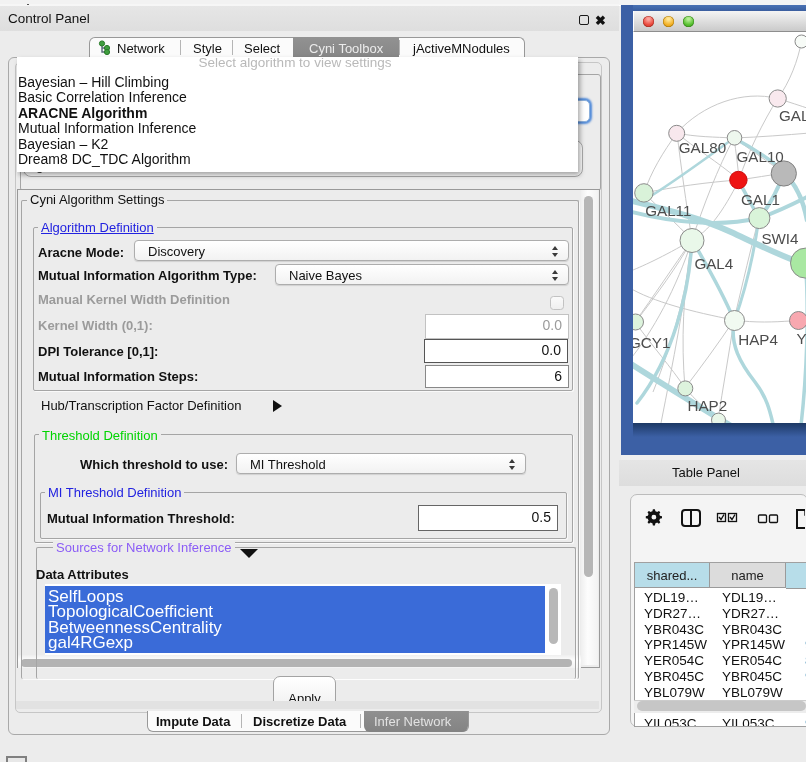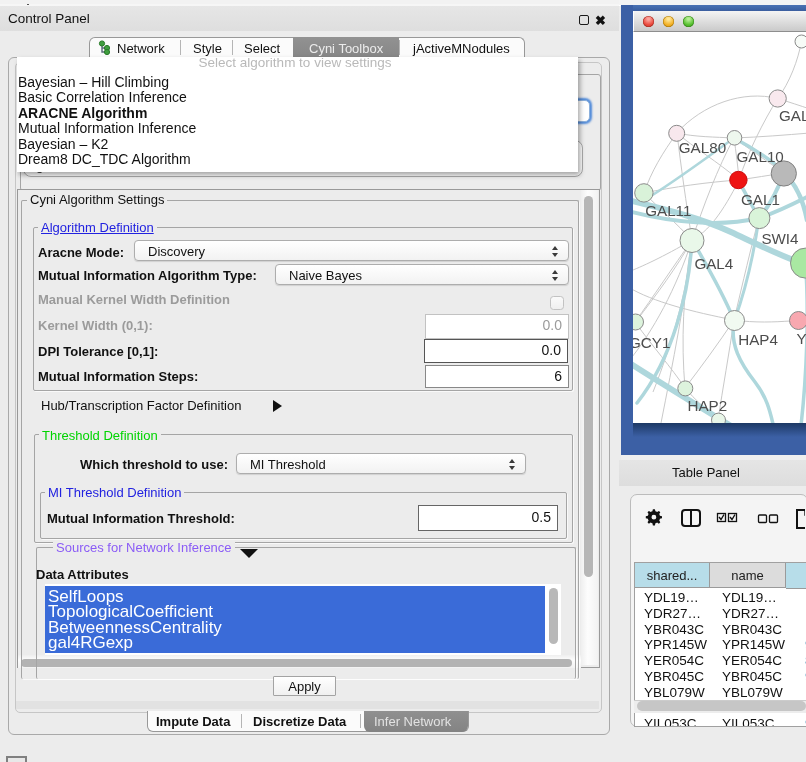--- a/index.html
+++ b/index.html
@@ -112,21 +112,21 @@
 <div class="gtitle" style="left:41px;top:541px;color:#8b5cf6;margin-left:12px;">Sources for Network Inference</div>
 <div class="abs" style="left:240px;top:549px;width:0;height:0;border-left:9px solid transparent;border-right:9px solid transparent;border-top:9px solid #111;"></div>
 
 <div class="abs b13" style="left:36px;top:567px;">Data Attributes</div>
 
 <div class="abs" style="left:45px;top:584px;width:516px;height:71px;background:#fff;"></div>
 <div class="abs" style="left:45px;top:586px;width:500px;height:67px;background:#3a6bd8;"></div>
 <div class="abs" style="left:48px;top:589px;width:400px;font-size:17px;color:#fff;line-height:15.4px;">SelfLoops<br>TopologicalCoefficient<br>BetweennessCentrality<br>gal4RGexp</div>
 <div class="abs" style="left:549px;top:588px;width:9px;height:56px;background:#b8b8b8;border-radius:5px;"></div>
 
-<div class="abs" style="left:273px;top:676px;width:61px;height:16px;background:linear-gradient(#ffffff,#f0f0f0);border:1px solid #a3a3a3;border-radius:1px;text-align:center;font-size:13px;color:#111;padding-top:2px;">Apply</div>
+<div class="abs" style="left:273px;top:676px;width:61px;height:16px;background:linear-gradient(#ffffff,#f0f0f0);border:1px solid #a3a3a3;border-radius:7px;text-align:center;font-size:13px;color:#111;padding-top:14px;">Apply</div>
 
 <div class="abs" style="left:16px;top:701px;width:583px;height:8px;background:#e2e2e2;"></div>
 <div class="abs" style="left:147px;top:711px;width:320px;height:20px;background:#fbfbfb;border:1px solid #989898;border-top:none;border-radius:0 0 6px 6px;"></div>
 <div class="abs" style="left:241px;top:714px;width:1px;height:14px;background:#b5b5b5;"></div>
 <div class="abs" style="left:360px;top:714px;width:1px;height:14px;background:#b5b5b5;"></div>
 <div class="abs" style="left:364px;top:711px;width:104px;height:21px;background:linear-gradient(#909090,#838383);border-radius:0 0 6px 6px;"></div>
 <div class="abs b13" style="left:156px;top:714px;">Impute Data</div>
 <div class="abs b13" style="left:253px;top:714px;">Discretize Data</div>
 <div class="abs" style="left:374px;top:714px;font-size:13px;color:#e2e2e2;">Infer Network</div>
 

